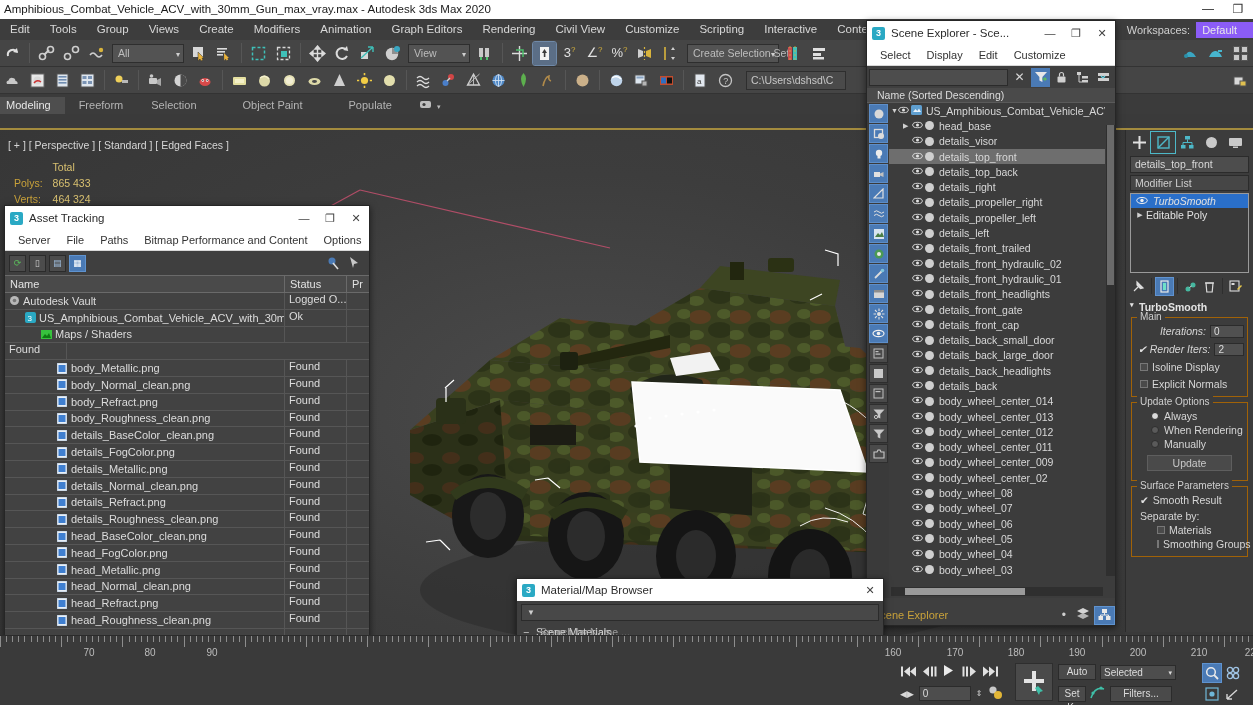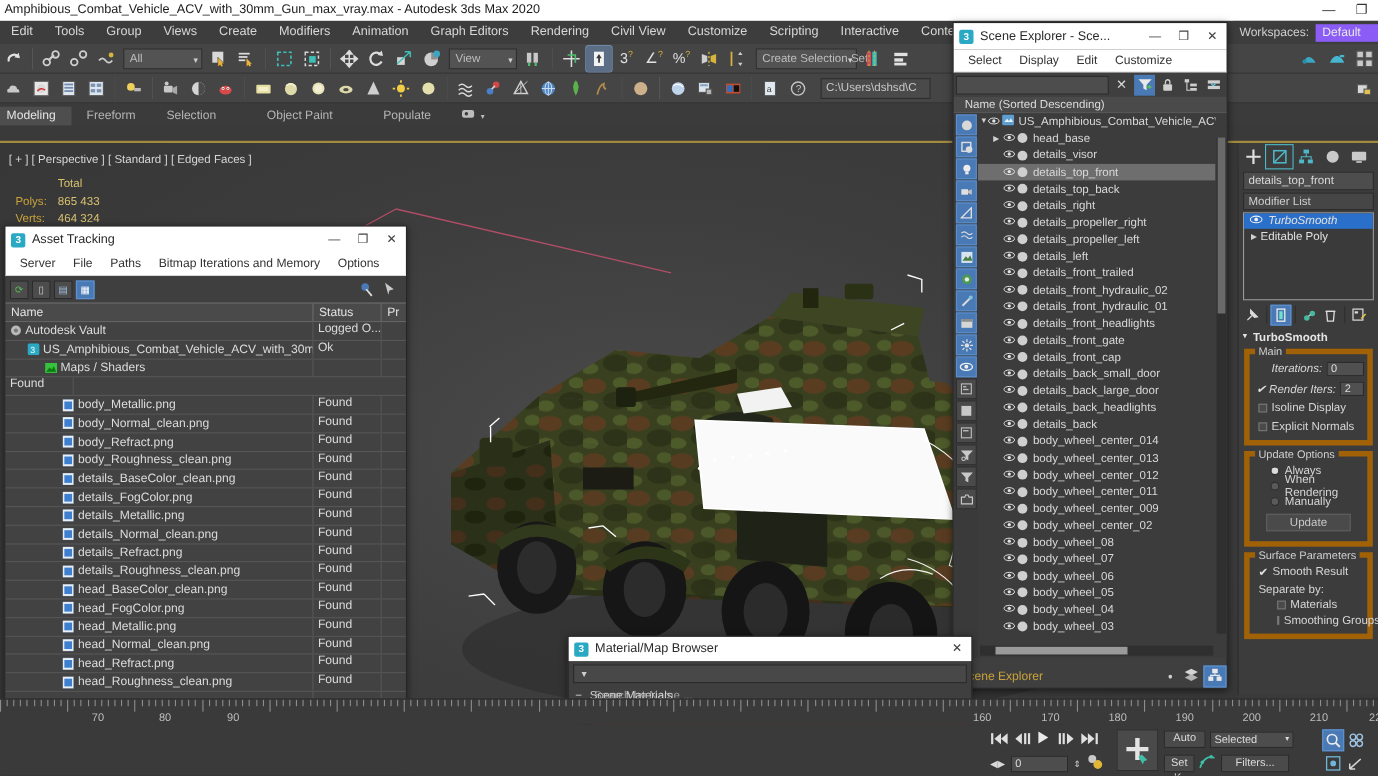--- a/index.html
+++ b/index.html
@@ -131,21 +131,21 @@
     color:#cfcfcf; padding:1px 4px; }
   .cp-stack { margin:2px 4px; background:#3a3a3a; border:1px solid #9a9a9a; height:80px; }
   .cp-st-row { height:14px; display:flex; align-items:center; font-size:10.5px; padding-left:3px; color:#e0e0e0; }
   .cp-st-row.sel { background:#2a6fc9; font-style:italic; }
   .cp-btnrow { display:flex; align-items:center; height:22px; margin:2px 3px; }
   .cp-btnrow .b { width:19px; height:19px; display:flex; align-items:center; justify-content:center; }
   .cp-btnrow .b.on { background:#4a7ab5; border:1px solid #6093d0;}
   .roll { margin:1px 3px; }
   .roll-h { font-size:10.5px; font-weight:bold; color:#e4e4e4; padding:2px 0 2px 10px; position:relative; }
   .roll-h:before { content:"▾"; position:absolute; left:1px; top:2px; font-size:7px; }
-  .grp { border:5px solid #a16207; margin:2px 2px 5px 2px; padding:3px 3px 5px 3px; position:relative; }
+  .grp { border:1px solid #a16207; margin:2px 2px 5px 2px; padding:3px 3px 5px 3px; position:relative; }
   .grp-t { position:absolute; left:5px; top:-7px; background:#3c3c3c; font-size:10px; color:#cfcfcf; padding:0 3px;}
   .prow { display:flex; align-items:center; height:14px; font-size:10.5px; color:#d6d6d6; }
   .prow .lb { flex:1; text-align:right; padding-right:4px; white-space:nowrap;font-style:italic;}
   .prow .sp { width:34px; height:13px; background:#505050; border:1px solid #2b2b2b; font-size:10px;
     color:#dcdcdc; padding-left:3px; }
   .chk { width:8px; height:8px; border:1px solid #777; background:#4a4a4a; display:inline-block; margin-right:4px; }
   .rad { width:8px; height:8px; border-radius:50%; background:#5a5a5a; border:1px solid #2e2e2e;
      display:inline-block; margin-right:5px; }
   .rad.on { background:#dadada; }
   .cp-update { margin:4px 12px; height:16px; background:#4a4a4a; border:1px solid #5e5e5e;
@@ -704,21 +704,21 @@
       <span class="ico">3</span>
       <span class="txt">Asset Tracking</span>
       <span class="wb">—</span>
       <span class="wb">❐</span>
       <span class="wb">✕</span>
     </div>
     <div class="win-menu">
       <span class="m">Server</span>
       <span class="m">File</span>
       <span class="m">Paths</span>
-      <span class="m">Bitmap Iterations and Memory</span>
+      <span class="m">Bitmap Performance and Content</span>
       <span class="m">Options</span>
     </div>
     <div class="at-tools">
       <div class="b">
           <span style="color:#5bbd5b">⟳</span>
         </div>
       <div class="b">
           <span style="color:#d0d0d0">▯</span>
         </div>
       <div class="b">

